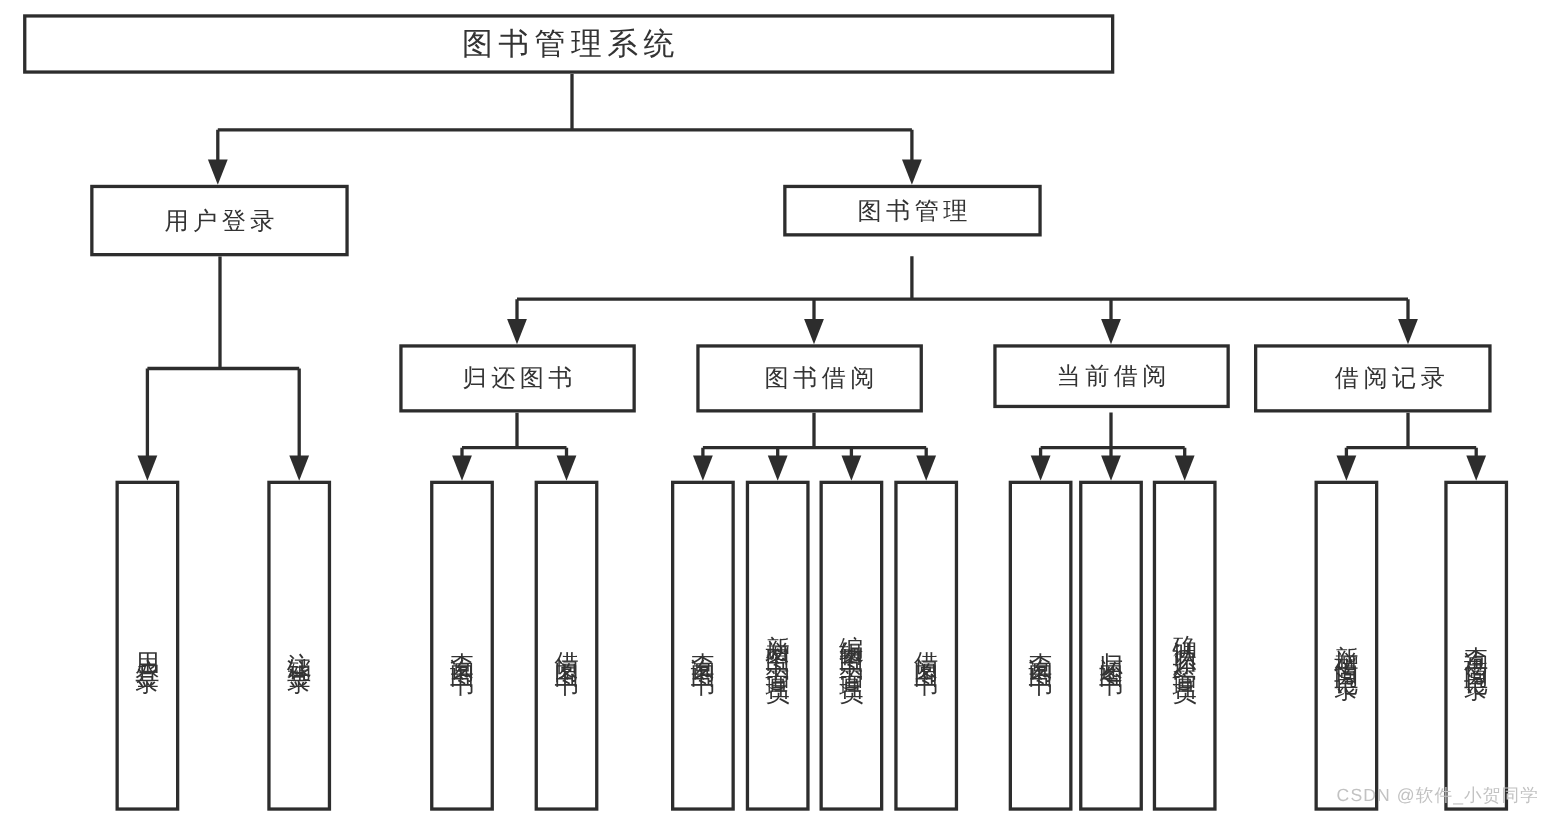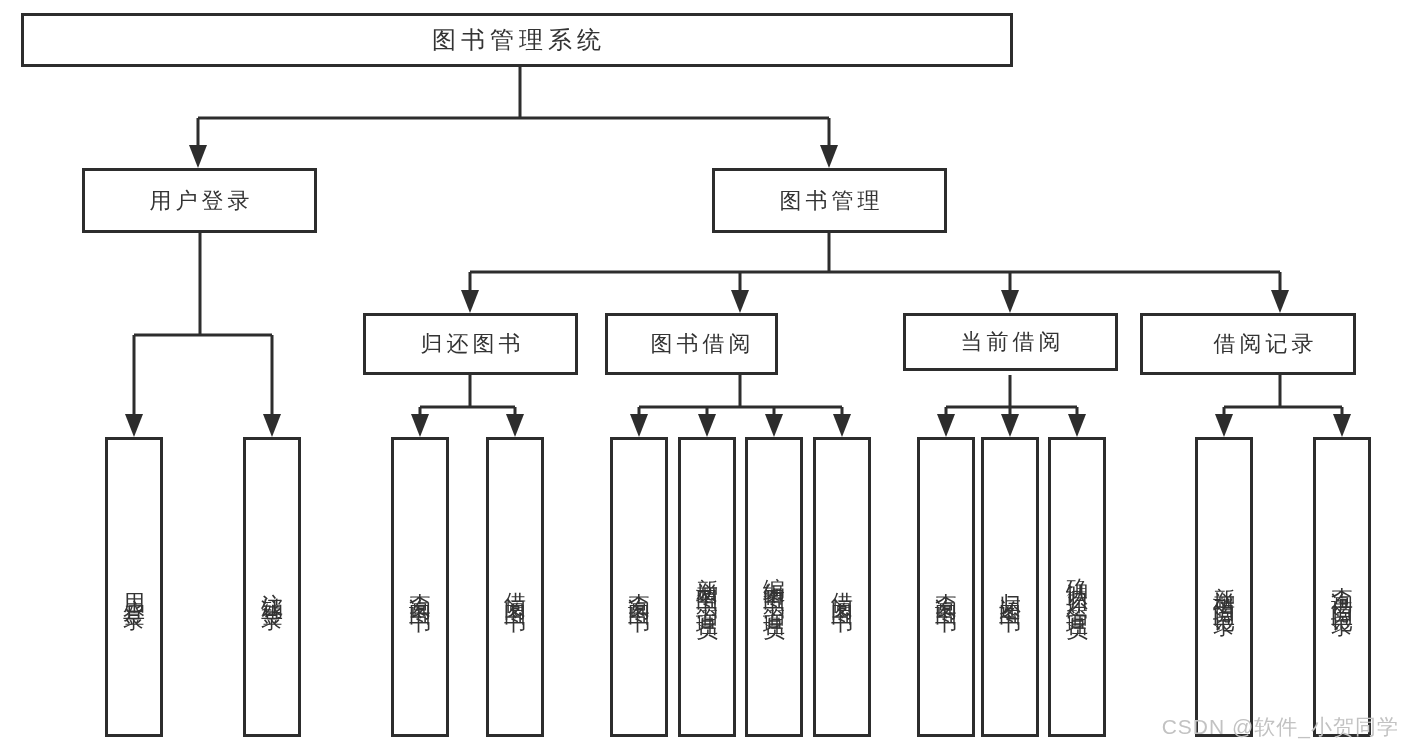--- a/index.html
+++ b/index.html
@@ -42,60 +42,60 @@
     align-items: center;
     justify-content: center;
     z-index: 2;
   }
   .hbox {
     font-size: 22px;
     letter-spacing: 4px;
     white-space: nowrap;
   }
   .hbox .lbl { margin-left: 4px; } 
-  .root-box { font-size: 24px; letter-spacing: 5px; }
+  .root-box { font-size: 28px; letter-spacing: 5px; }
   .leaf {
     top: 437px;
     width: 58px;
     height: 300px;
   }
   .leaf .lbl {
     writing-mode: vertical-rl;
     text-orientation: mixed;
     font-size: 22px;
     letter-spacing: 6px;
     line-height: 1;
   }
   
   #n-root   { left: 21px;  top: 13px;  width: 992px; height: 54px; }
   #n-user   { left: 82px;  top: 168px; width: 235px; height: 65px; }
-  #n-mgmt   { left: 712px; top: 168px; width: 235px; height: 65px; }
+  #n-mgmt   { left: 712px; top: 168px; width: 235px; height: 47px; }
   #n-l3-0   { left: 363px; top: 313px; width: 215px; height: 62px; }
-  #n-l3-1   { left: 605px; top: 313px; width: 173px; height: 62px; padding-left: 18px; }
+  #n-l3-1   { left: 633px; top: 313px; width: 206px; height: 62px; padding-left: 18px; }
   #n-l3-2   { left: 903px; top: 313px; width: 215px; height: 58px; }
   #n-l3-3   { left: 1140px;top: 313px; width: 216px; height: 62px; padding-left: 31px; }
   #lf-0  { left: 105px; }
   #lf-1  { left: 243px; }
   #lf-2  { left: 391px; }
   #lf-3  { left: 486px; }
   #lf-4  { left: 610px; }
   #lf-5  { left: 678px; }
   #lf-6  { left: 745px; }
   #lf-7  { left: 813px; }
   #lf-8  { left: 917px; }
   #lf-9  { left: 981px; }
   #lf-10 { left: 1048px; }
   #lf-11 { left: 1195px; }
   #lf-12 { left: 1313px; }
   .watermark {
     position: absolute;
     right: 6px;
     top: 713px;
     z-index: 3;
-    font-size: 21px;
+    font-size: 16px;
     letter-spacing: 1px;
     color: #c2c2c2;
     white-space: nowrap;
   }
 </style>
 </head>
 <body>
 
 <div class="stage">
 

